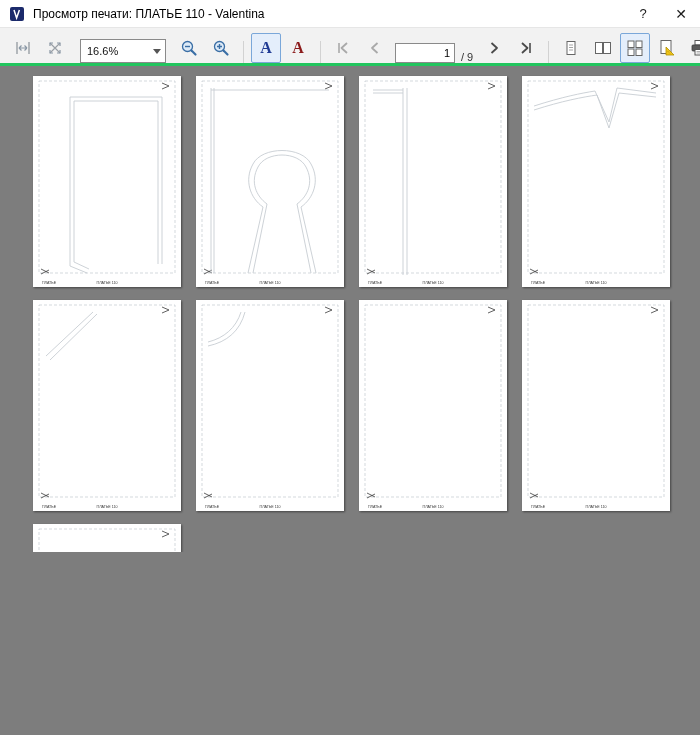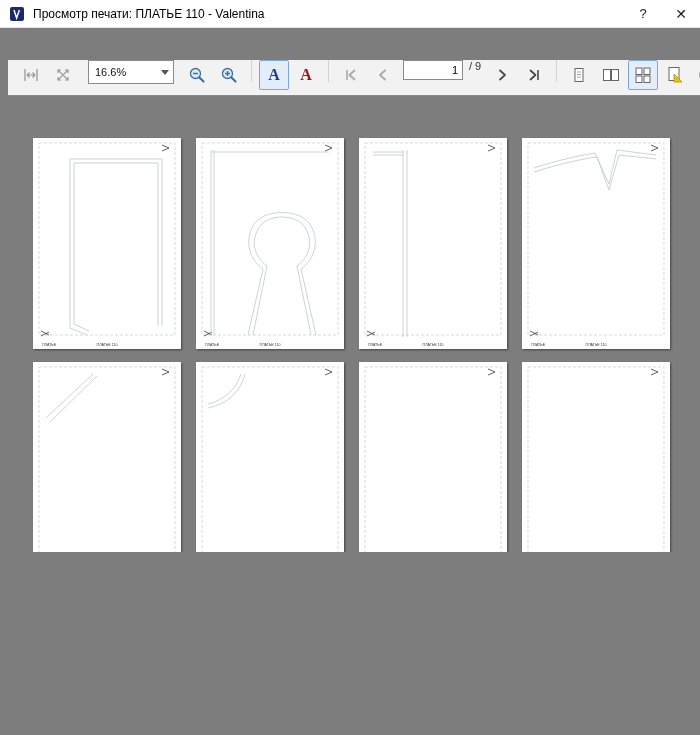--- a/index.html
+++ b/index.html
@@ -1,31 +1,31 @@
 <!DOCTYPE html>
 <html><head>
 <meta charset="utf-8">
 <style>
   html,body{margin:0;padding:0;}
   body{width:700px;height:735px;overflow:hidden;background:#7d7d7d;
        font-family:"Liberation Sans",sans-serif;-webkit-font-smoothing:antialiased;}
-  .window{display:flex;flex-direction:column;height:552px;gap:32px;}
+  .window{display:flex;flex-direction:column;height:552px;}
 
   
   .titlebar{height:27px;background:#ffffff;display:flex;align-items:center;
             padding-left:9px;flex:0 0 auto;border-bottom:1px solid #e6e6e6;}
   .app-icon{width:16px;height:16px;flex:0 0 auto;}
   .title{font-size:12px;color:#000;margin-left:8px;flex:1;white-space:nowrap;overflow:hidden;}
   .tb-btn{width:38px;height:27px;display:flex;align-items:center;justify-content:center;
           font-size:13px;color:#1a1a1a;cursor:default;}
   .tb-btn.close{font-size:14px;}
 
   
-  .toolbar{height:35px;background:#f2f2f2;border-bottom:1px solid #22c55e;
-           display:flex;align-items:flex-start;padding:0 8px;gap:2px;flex:0 0 auto;margin-left:8px;}
+  .toolbar{height:35px;background:#f2f2f2;border-bottom:3px solid #22c55e;
+           display:flex;align-items:flex-end;padding:0 8px;gap:2px;flex:0 0 auto;}
   .btn{width:28px;height:28px;border:1px solid transparent;border-radius:2px;
        display:flex;align-items:center;justify-content:center;background:transparent;flex:0 0 auto;}
   .btn svg{display:block;}
   .btn.checked{background:#e4eefb;border-color:#7aa7d9;}
   .sep{width:1px;height:22px;background:#d2d2d2;margin:0 5px;flex:0 0 auto;}
   .combo{width:74px;height:22px;border:1px solid #8a8a8a;background:#fff;display:flex;
          align-items:center;justify-content:space-between;font-size:11px;color:#111;
          padding:0 4px 0 6px;margin:0 6px 0 8px;flex:0 0 auto;}
   .combo .chev{width:0;height:0;border-left:4px solid transparent;border-right:4px solid transparent;
                border-top:5px solid #555;}

